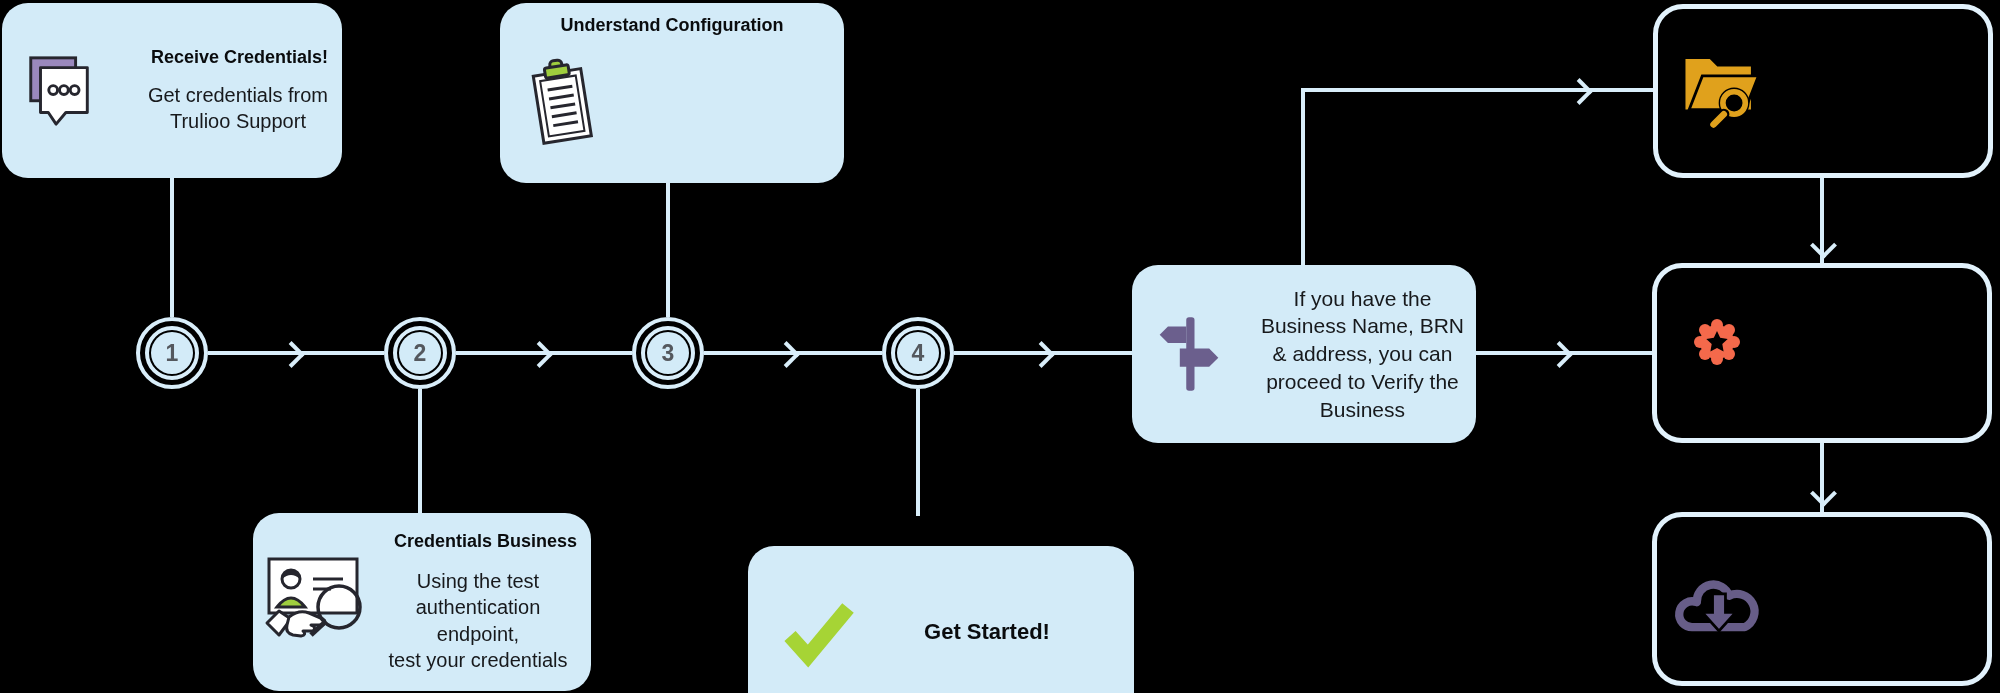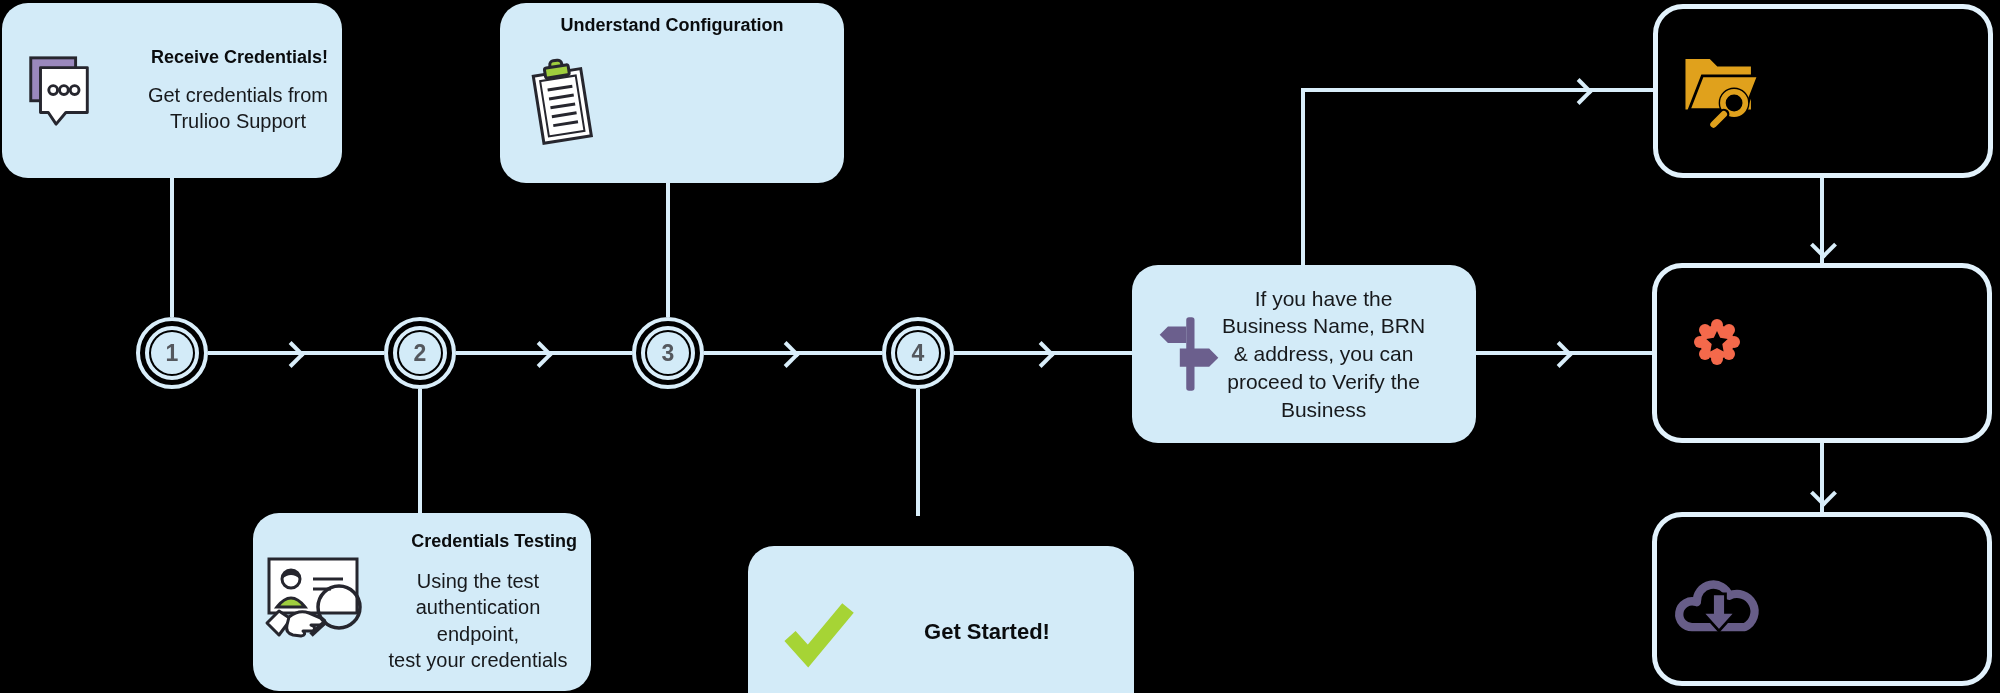--- a/index.html
+++ b/index.html
@@ -139,21 +139,21 @@
         <path d="M14 52 Q28 34 42 52 Z" fill="#9fce3e" stroke="#26262e" stroke-width="3"></path>
         <line x1="50" y1="24" x2="80" y2="24" stroke="#26262e" stroke-width="3"></line>
         <line x1="50" y1="34" x2="68" y2="34" stroke="#26262e" stroke-width="3"></line>
         <path d="M4 68 L16 56 L28 64 L16 80 Z" fill="#ffffff" stroke="#26262e" stroke-width="3" stroke-linejoin="round"></path>
         <path d="M26 62 Q36 54 46 58 L60 64 Q64 66 60 70 L48 70 Q54 72 50 76 L40 76 Q44 80 38 81 L30 80 Q22 78 24 70 Z" fill="#ffffff" stroke="#26262e" stroke-width="3" stroke-linejoin="round"></path>
         <circle cx="76" cy="52" r="21" fill="none" stroke="#26262e" stroke-width="3.5"></circle>
         <line x1="61" y1="68" x2="48" y2="80" stroke="#26262e" stroke-width="5"></line>
       </svg>
     </div>
     <div class="stack" style="gap:16px;">
-      <div class="title">Credentials Testing</div>
+      <div class="title">Credentials Business</div>
       <div class="body-text">Using the test
 authentication endpoint,
 test your credentials</div>
     </div>
   </div>
 </div>
 
 <div class="box" style="left:748px;top:546px;width:386px;height:172px">
   <div class="center-row" style="padding:0 18px 0 34px;">
     <div class="icon-cell">
@@ -169,21 +169,21 @@
 
 <div class="box" style="left:1132px;top:265px;width:344px;height:178px">
   <div class="center-row" style="padding:0 12px 0 24px;">
     <div class="icon-cell">
       <svg width="66" height="86" viewBox="0 0 72 92">
         <rect x="33" y="6" width="9" height="80" rx="3" fill="#6b5f8d"></rect>
         <path d="M33 16 H13 L4 25 L13 34 H33 Z" fill="#6b5f8d"></path>
         <path d="M26 40 H58 L68 50 L58 60 H26 Z" fill="#6b5f8d"></path>
       </svg>
     </div>
-    <div style="flex:1;display:flex;justify-content:flex-start;">
+    <div style="flex:1;display:flex;justify-content:flex-end;">
       <div class="body-text" style="font-size:21px;">If you have the
 Business Name, BRN
 &amp; address, you can
 proceed to Verify the
 Business</div>
     </div>
   </div>
 </div>
 
 <div class="outline-box" style="left:1653px;top:4px;width:340px;height:174px">

